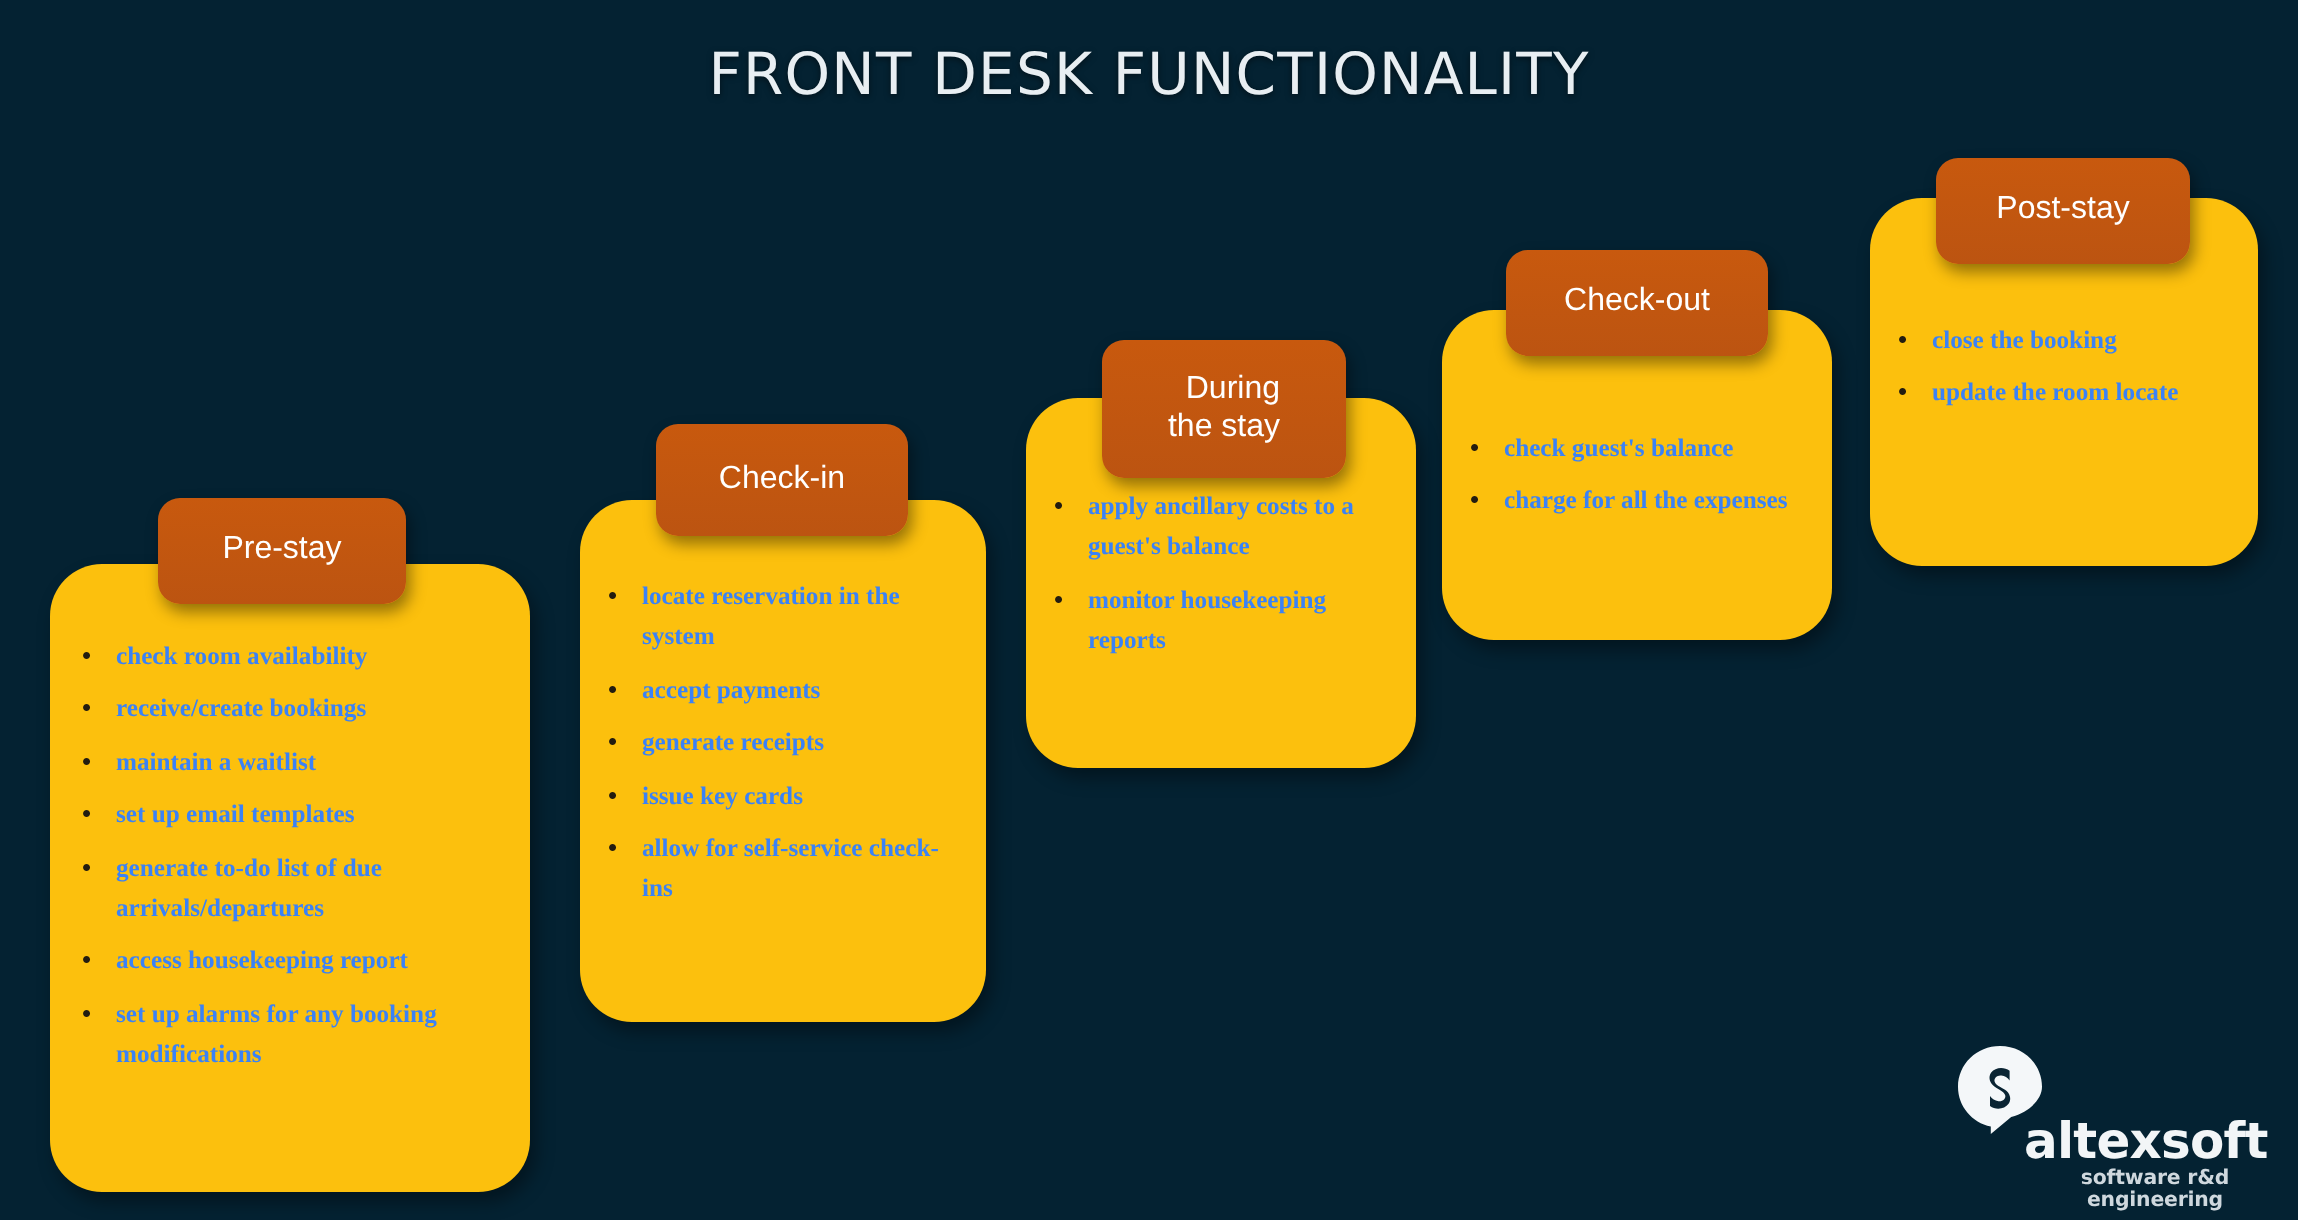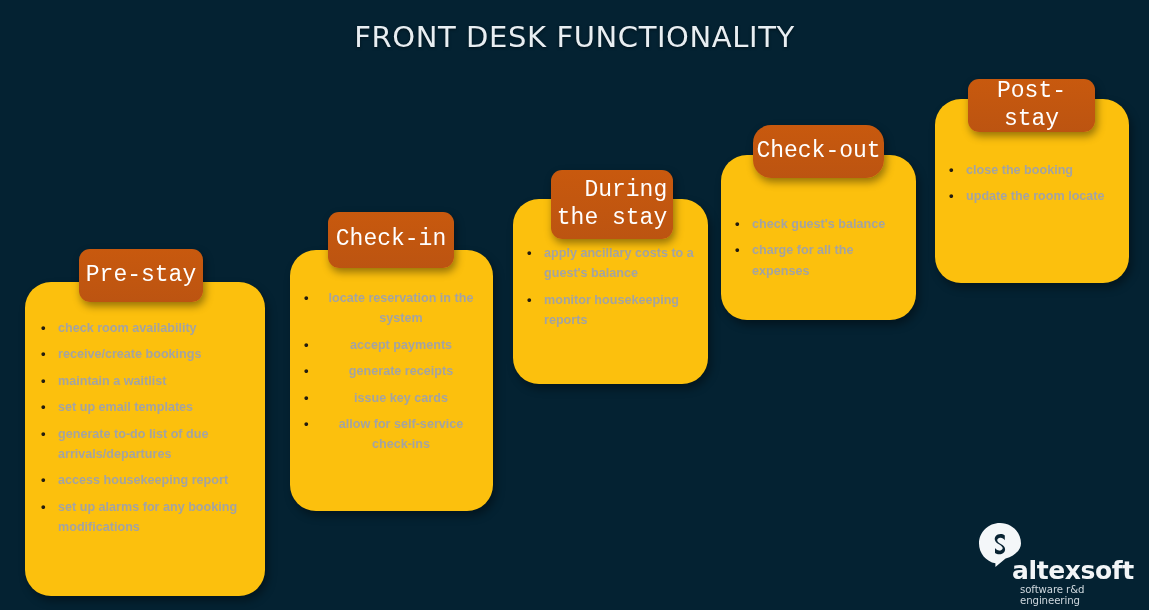--- a/index.html
+++ b/index.html
@@ -44,44 +44,44 @@
     background: #FCC00D;
     border-radius: 26px;
     box-shadow: 3px 5px 9px rgba(0,0,0,0.38);
   }
 
   .stage-header {
     position: absolute;
     background: linear-gradient(180deg, #C8590E 0%, #BC5411 100%);
     border-radius: 11px;
     color: #ffffff;
-    font-family: Liberation Mono, monospace;
-    font-size: 23px;
+    font-family: Liberation Sans, sans-serif;
+    font-size: 16px;
     font-weight: 400;
     text-align: center;
     display: flex;
     align-items: center;
     justify-content: center;
     line-height: 1.18;
     box-shadow: 2px 4px 8px rgba(0,0,0,0.42);
     z-index: 5;
     padding: 6px 3px;
     white-space: pre-line;
   }
 
   .stage-list {
     list-style: none;
     padding: 0;
     margin: 0;
   }
 
   .stage-list li {
     position: relative;
-    color: #a3a3a3;
-    font-family: Liberation Sans, sans-serif;
+    color: #3b82f6;
+    font-family: Liberation Serif, serif;
     font-size: 12.6px;
     font-weight: 600;
     line-height: 1.62;
     padding-left: 19px;
     margin-bottom: 6px;
   }
 
   .stage-list li::before {
     content: "•";
     position: absolute;
@@ -91,28 +91,28 @@
     color: #231c10;
   }
 
   
   #card-prestay      { left: 25px;  top: 282px; width: 240px; height: 314px; }
   #hdr-prestay       { left: 79px;  top: 249px; width: 124px; height: 53px; }
   #list-prestay      { position: absolute; left: 25px;  top: 318px; width: 238px; padding: 0 14px; }
 
   #card-checkin      { left: 290px; top: 250px; width: 203px; height: 261px; }
   #hdr-checkin       { left: 328px; top: 212px; width: 126px; height: 56px; }
-  #list-checkin      { position: absolute; left: 290px; top: 288px; width: 203px; padding: 0 12px; text-align: center; }
+  #list-checkin      { position: absolute; left: 290px; top: 288px; width: 203px; padding: 0 12px; }
 
   #card-during       { left: 513px; top: 199px; width: 195px; height: 185px; }
   #hdr-during        { left: 551px; top: 170px; width: 122px; height: 69px; text-align: right; }
   #list-during       { position: absolute; left: 513px; top: 243px; width: 195px; padding: 0 12px; }
 
   #card-checkout     { left: 721px; top: 155px; width: 195px; height: 165px; }
-  #hdr-checkout      { left: 753px; top: 125px; width: 131px; height: 53px; border-radius: 18px; }
+  #hdr-checkout      { left: 753px; top: 125px; width: 131px; height: 53px; }
   #list-checkout     { position: absolute; left: 721px; top: 214px; width: 195px; padding: 0 12px; }
 
   #card-poststay     { left: 935px; top: 99px;  width: 194px; height: 184px; }
   #hdr-poststay      { left: 968px; top: 79px;  width: 127px; height: 53px; }
   #list-poststay     { position: absolute; left: 935px; top: 160px; width: 194px; padding: 0 12px; }
 
   
   #logo {
     position: absolute;
     left: 970px;
@@ -137,22 +137,23 @@
     font-weight: 700;
     letter-spacing: -0.4px;
   }
   #logo-tagline {
     position: absolute;
     left: 50px;
     top: 62px;
     color: #cfd8de;
     font-family: "DejaVu Sans", sans-serif;
     font-size: 10.2px;
-    font-weight: 400;
+    font-weight: 700;
     letter-spacing: -0.1px;
+    text-align: center;
   }
 </style>
 </head>
 <body>
 
 <div id="stage">
 
   <div id="page-title">FRONT DESK FUNCTIONALITY</div>
 
   <div id="card-prestay" class="stage-card"></div>

